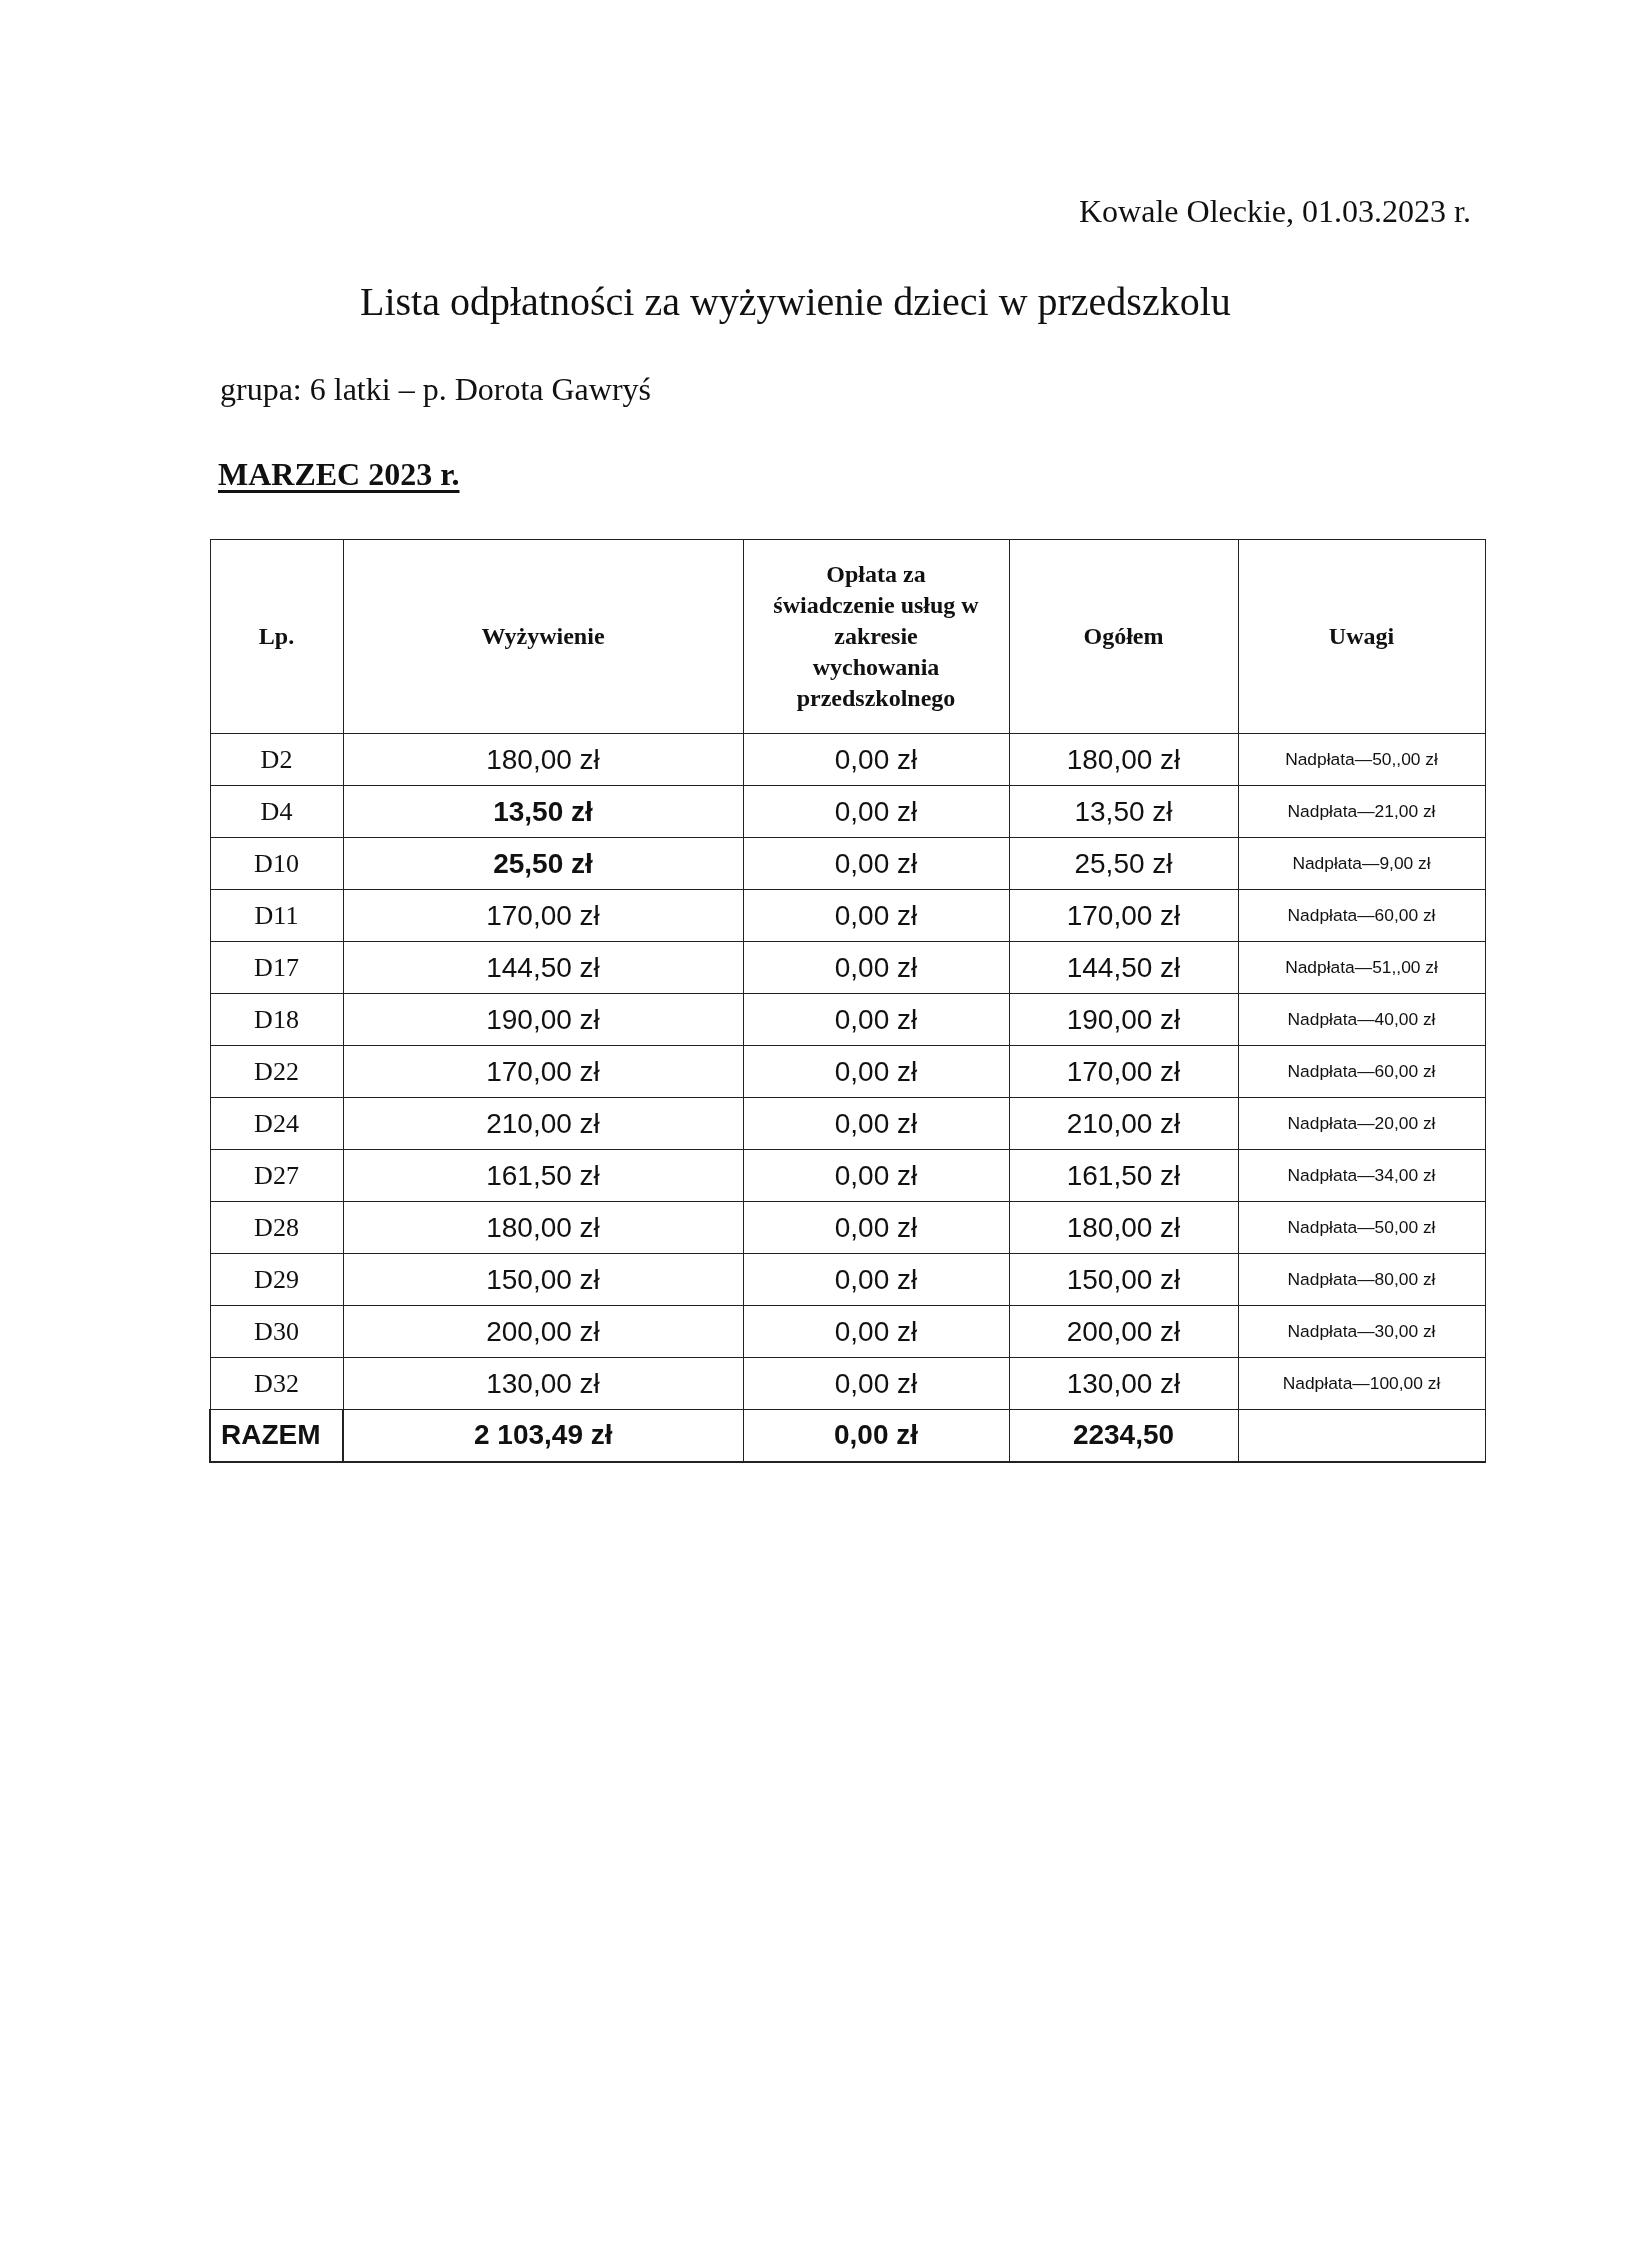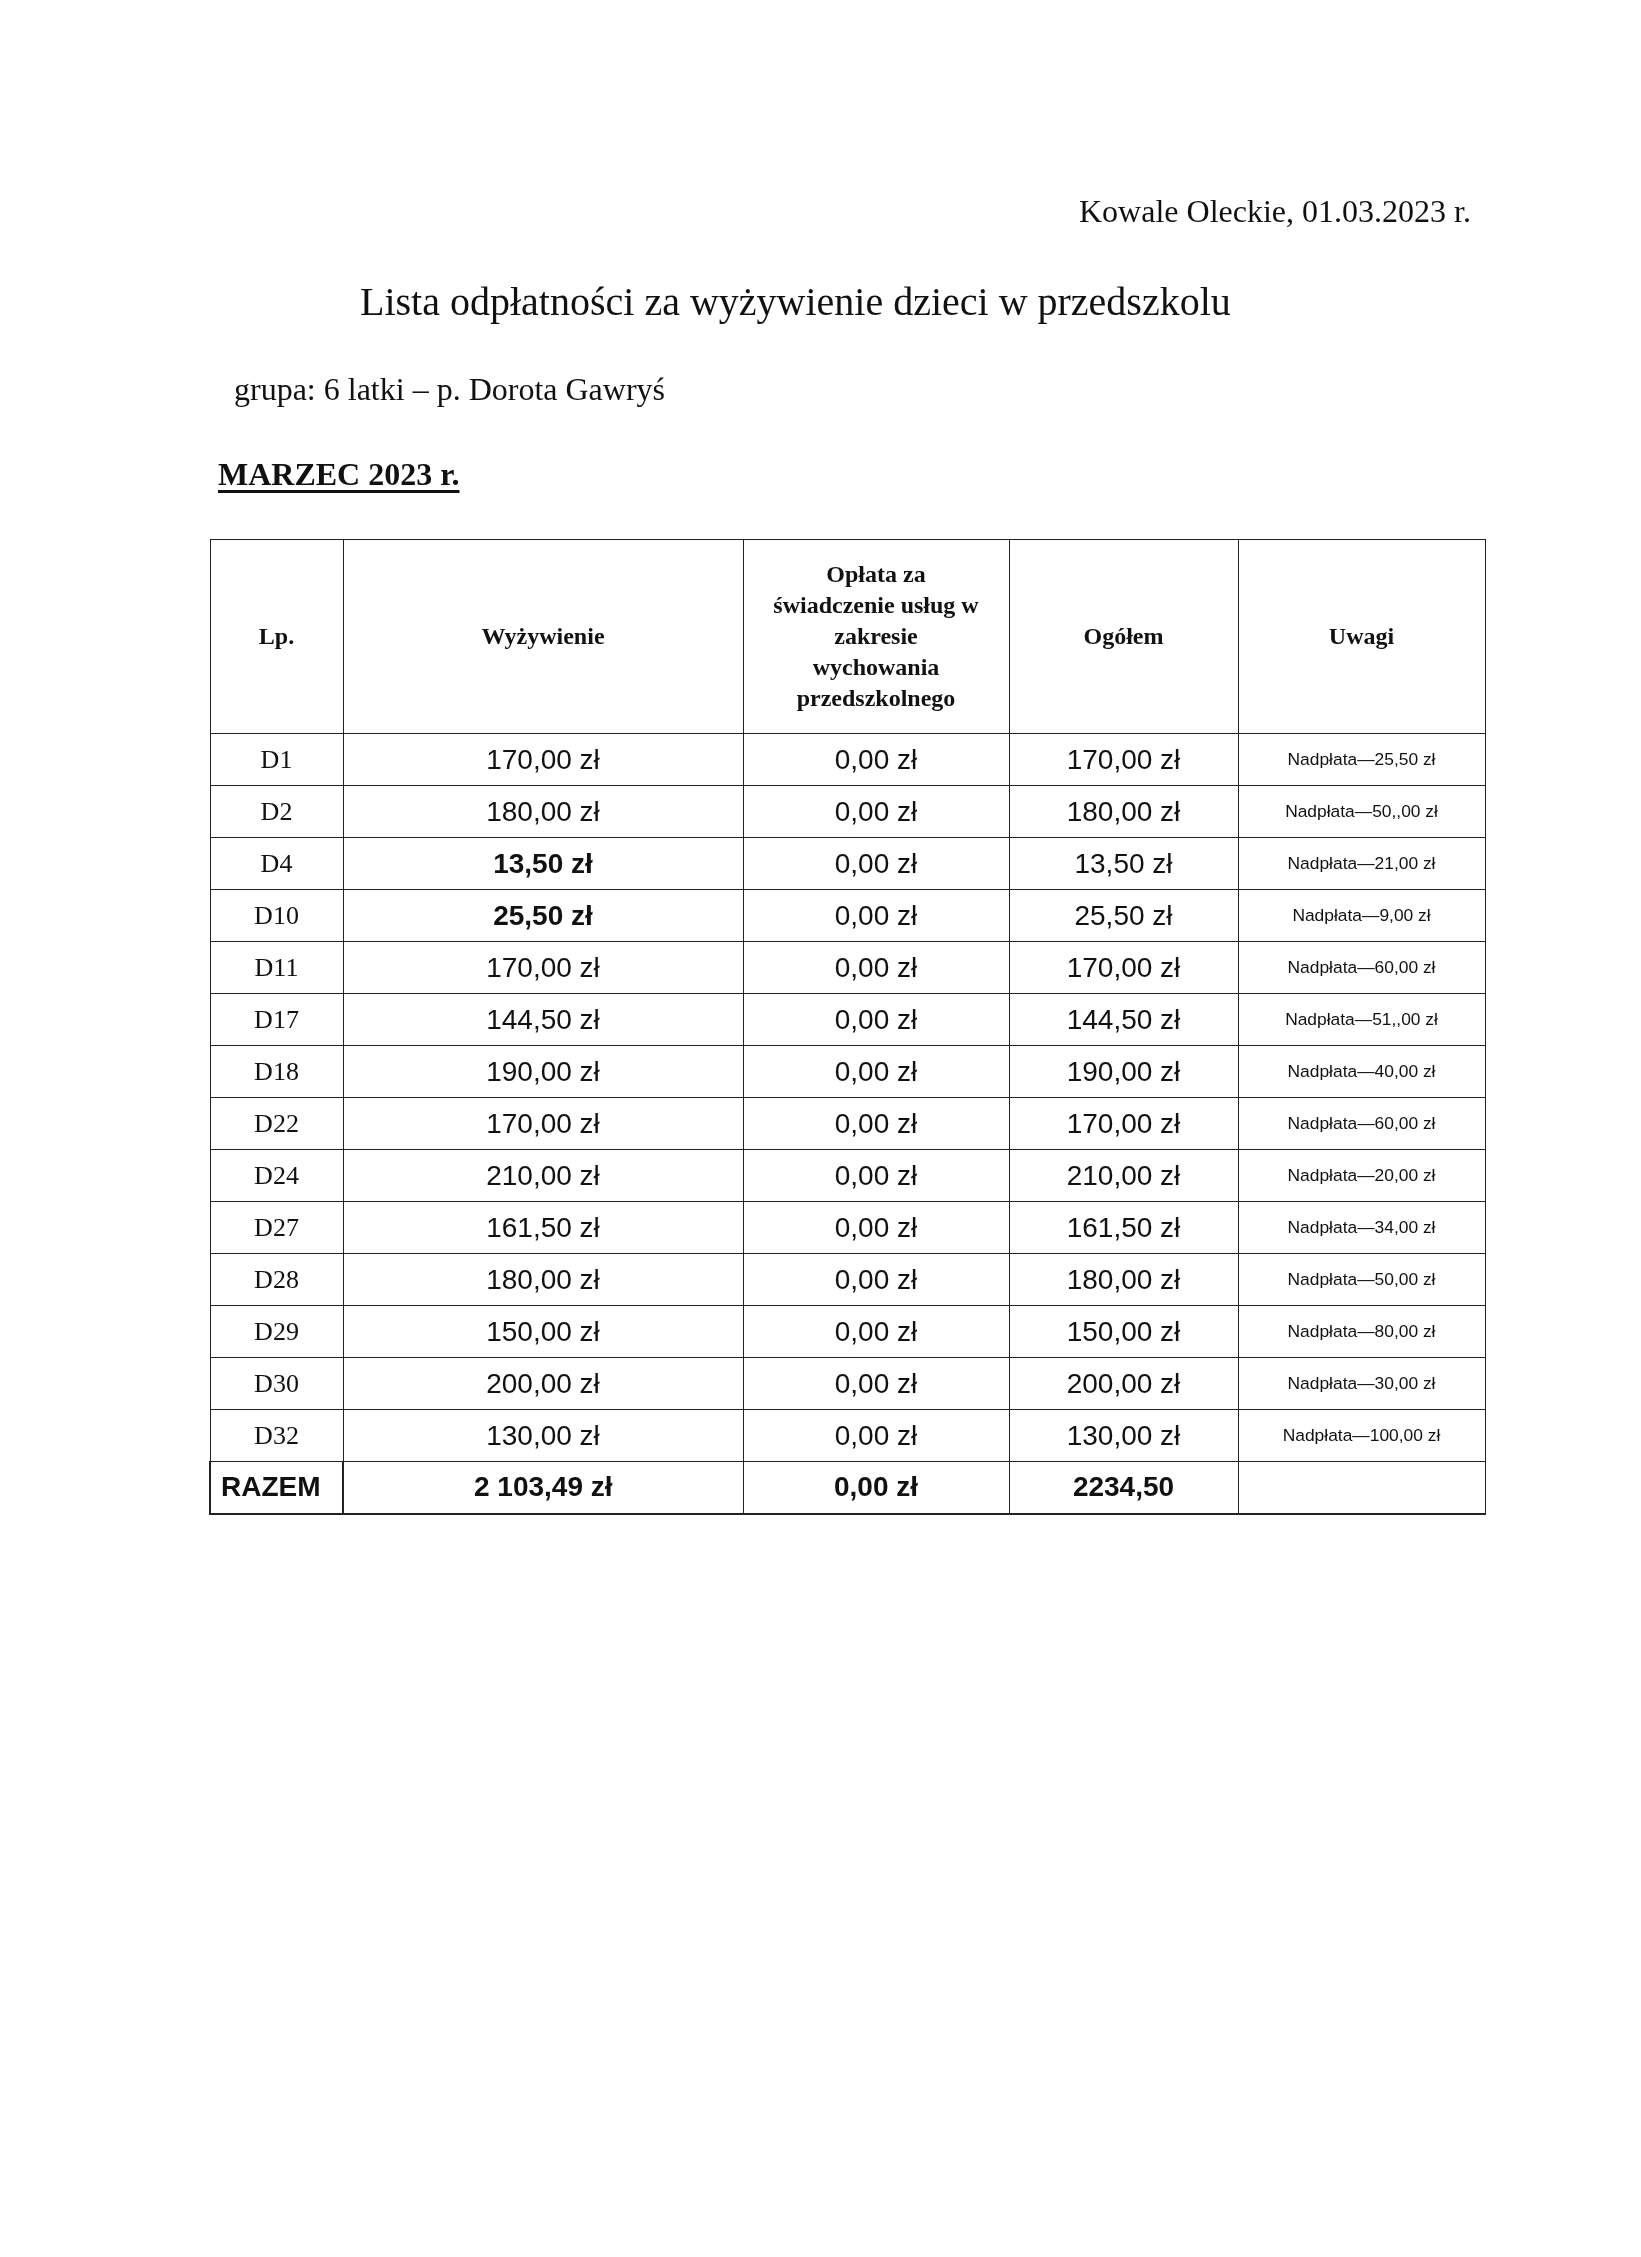--- a/index.html
+++ b/index.html
@@ -9,21 +9,21 @@
     }
     .date {
       position: absolute; left: 1079px; top: 193px;
       font-size: 32px; white-space: nowrap;
     }
     .title {
       position: absolute; left: 360px; top: 278px;
       font-size: 40px; white-space: nowrap;
     }
     .group {
-      position: absolute; left: 234px; top: 371px;
+      position: absolute; left: 220px; top: 371px;
       font-size: 32px; white-space: nowrap;
     }
     .month {
       position: absolute; left: 218px; top: 456px;
       font-size: 32px; font-weight: bold; text-decoration: underline;
       text-decoration-thickness: 2.9px; text-underline-offset: 4.8px; white-space: nowrap;
     }
     table.fees {
       position: absolute; left: 209px; top: 539px;
       width: 1275px; border-collapse: collapse; table-layout: fixed;
@@ -82,27 +82,20 @@
   <thead>
     <tr>
       <th>Lp.</th>
       <th>Wyżywienie</th>
       <th style="padding:0 27px;">Opłata za świadczenie usług w zakresie wychowania przedszkolnego</th>
       <th>Ogółem</th>
       <th>Uwagi</th>
     </tr>
   </thead>
   <tbody id="rows">
-      <tr>
-        <td class="lp">D1</td>
-        <td class="money">170,00 zł</td>
-        <td class="money">0,00 zł</td>
-        <td class="money">170,00 zł</td>
-        <td class="uw">Nadpłata—25,50 zł</td>
-      </tr>
       <tr>
         <td class="lp">D2</td>
         <td class="money">180,00 zł</td>
         <td class="money">0,00 zł</td>
         <td class="money">180,00 zł</td>
         <td class="uw">Nadpłata—50,,00 zł</td>
       </tr>
       <tr>
         <td class="lp">D4</td>
         <td class="money bold">13,50 zł</td>

